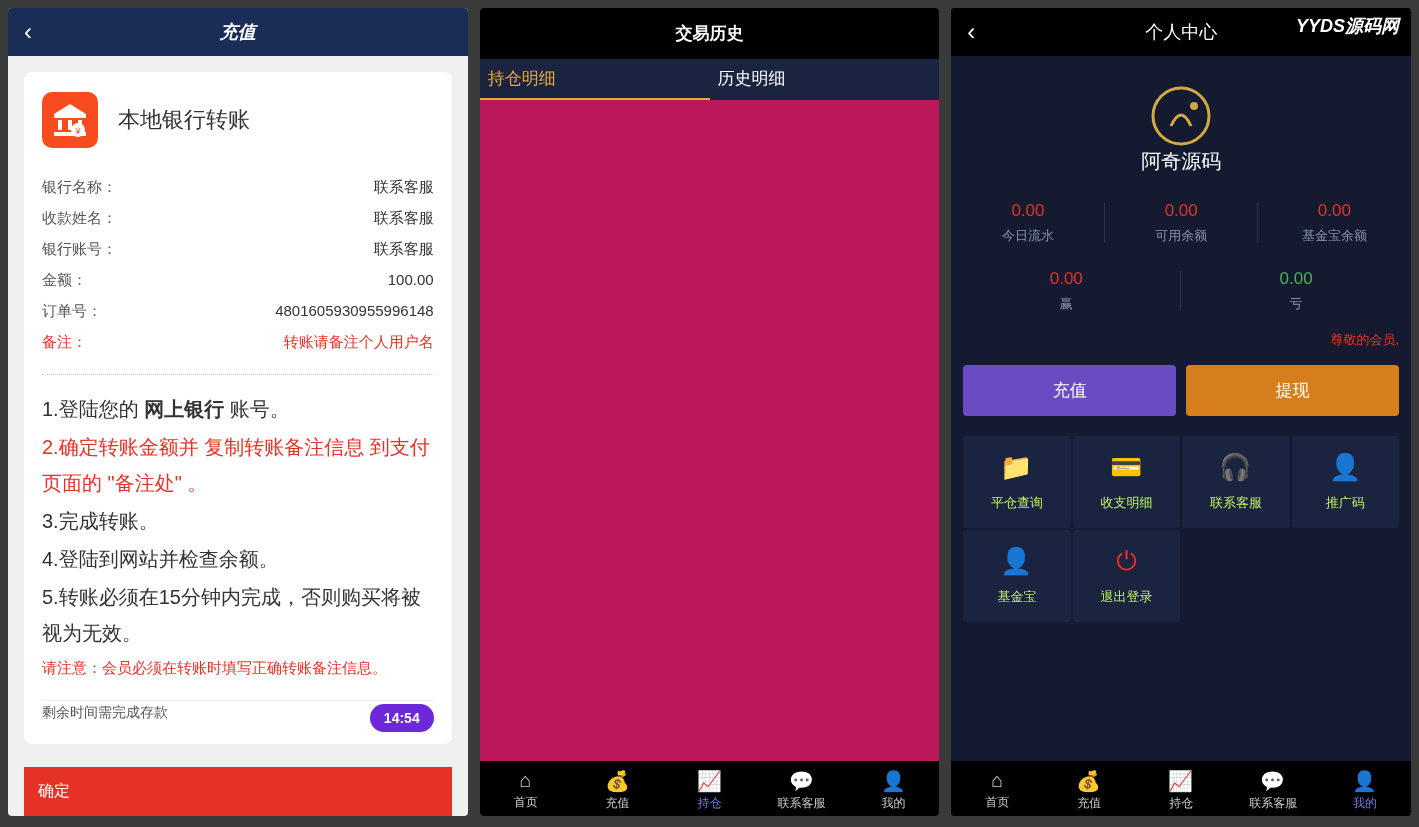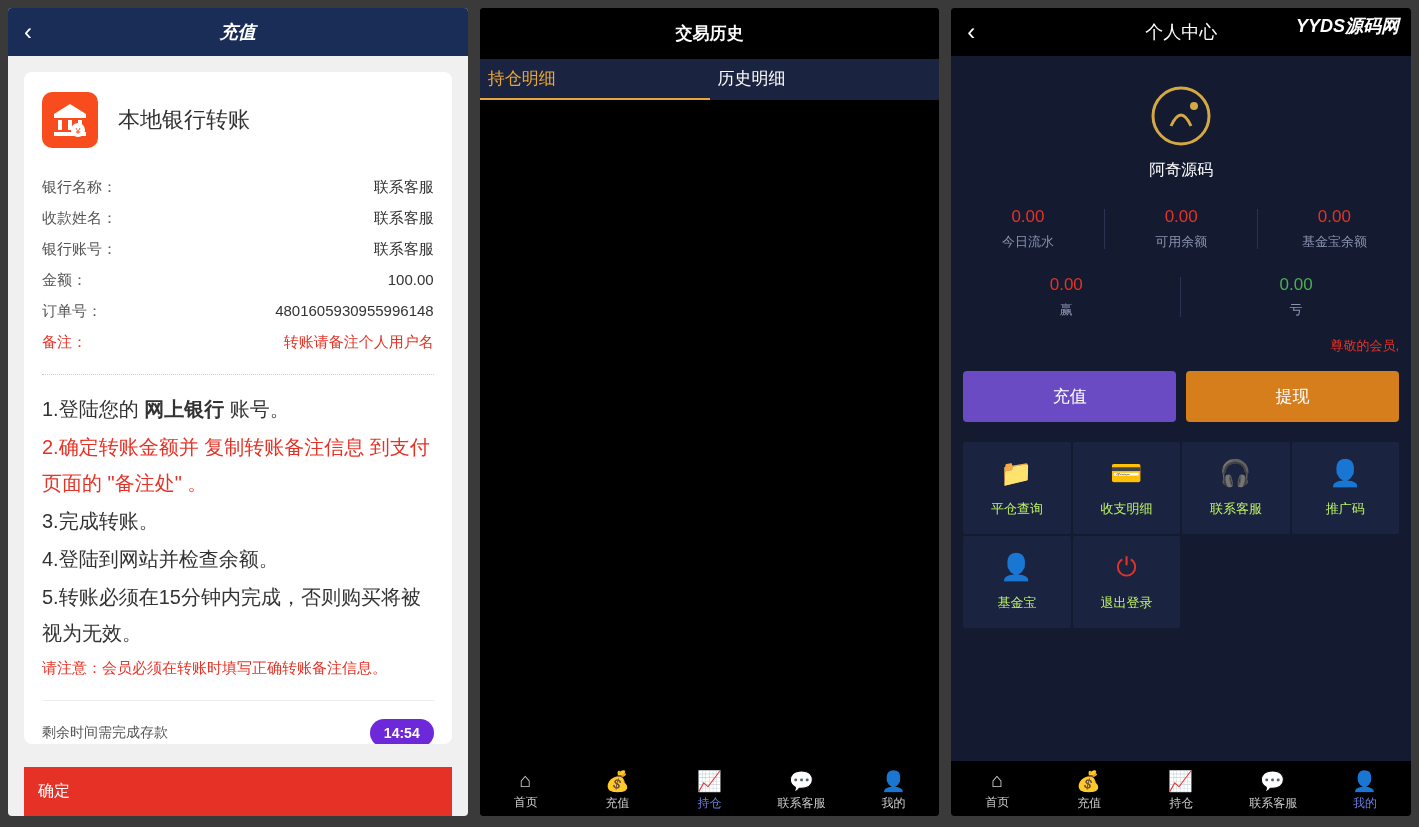--- a/index.html
+++ b/index.html
@@ -19,46 +19,46 @@
 .s1-row { display: flex; justify-content: space-between; padding: 6px 0; font-size: 15px; color: #555; }
 .s1-row.red { color: #e63226; gap: 32px; }
 .s1-row .val { color: #333; }
 .s1-row.red .val.red-val { color: #e63226; }
 .s1-divider { border-top: 1px dotted #ccc; margin: 16px 0; }
 .s1-guide-title { font-size: 15px; color: #333; margin-bottom: 18px; }
 .s1-guide-item { font-size: 20px; color: #333; line-height: 1.8; margin-bottom: 2px; }
 .s1-guide-item .bold { font-weight: bold; }
 .s1-guide-item.red { color: #e63226; }
 .s1-note { color: #e63226; font-size: 15px; margin-top: 8px; }
-.s1-countdown { display: flex; justify-content: space-between; align-items: center; margin-top: 22px; padding-top: 18px; border-top: 1px solid #eee; }
+.s1-countdown { display: flex; justify-content: space-between; align-items: flex-start; margin-top: 22px; padding-top: 3px; border-top: 1px solid #eee; }
 .s1-countdown-label { font-size: 14px; color: #555; }
 .s1-countdown-badge { background: #6d28d9; color: #fff; padding: 6px 14px; border-radius: 16px; font-size: 14px; font-weight: bold; }
 .s1-confirm { background: #e63226; color: #fff; text-align: left; padding: 14px; font-size: 16px; margin: 7px 16px 0; }
 
 
-.s2 { background: #000000; }
+.s2 { background: #be185d; }
 .s2-header { background: #000; color: #fff; padding: 14px; text-align: center; font-size: 17px; font-weight: bold; }
 .s2-tabs { display: flex; background: #1a2340; }
 .s2-tab { flex: 1; padding: 8px; font-size: 17px; color: #fff; cursor: pointer; }
 .s2-tab.active { color: #e8a838; border-bottom: 2px solid #e8a838; }
 .s2-content { flex: 1; }
 .s2-nav { background: #000; display: flex; padding: 8px 0 4px; }
 .s2-nav-item { flex: 1; text-align: center; color: #ccc; font-size: 12px; }
 .s2-nav-item.active { color: #6a7de0; }
 .s2-nav-icon { font-size: 20px; display: block; margin-bottom: 2px; }
 
 
 .s3 { background: #141b30; }
 .s3-header { background: #000; color: #fff; padding: 10px 16px; display: flex; align-items: center; position: relative; }
 .s3-back { font-size: 24px; }
 .s3-title { position: absolute; left: 50%; transform: translateX(-50%); font-size: 18px; }
 .s3-watermark { position: absolute; right: 12px; top: 6px; font-size: 18px; font-weight: bold; color: #fff; font-style: italic; }
 .s3-logo { text-align: center; padding-top: 28px; }
 .s3-logo-circle { width: 64px; height: 64px; margin: 0 auto; border-radius: 50%; display: flex; align-items: center; justify-content: center; }
-.s3-username { text-align: center; color: #fff; font-size: 16px; margin-top: 12px; }
+.s3-username { text-align: center; color: #fff; font-size: 20px; margin-top: 0; }
 .s3-stats { display: flex; margin-top: 16px; }
 .s3-stat { flex: 1; text-align: center; padding: 10px 4px; position: relative; }
 .s3-stat:not(:last-child)::after { content: ""; position: absolute; right: 0; top: 12px; bottom: 12px; width: 1px; background: #2a3450; }
 .s3-stat-val { font-size: 17px; color: #e63226; margin-bottom: 6px; }
 .s3-stat-val.green { color: #4caf50; }
 .s3-stat-label { font-size: 13px; color: #8a94b0; }
 .s3-stats2 { display: flex; margin-top: 4px; }
 .s3-member-notice { text-align: right; color: #e63226; font-size: 13px; padding: 8px 12px; }
 .s3-actions { display: flex; gap: 10px; padding: 8px 12px; }
 .s3-action { flex: 1; padding: 14px; text-align: center; color: #fff; font-size: 17px; border-radius: 4px; cursor: pointer; }

